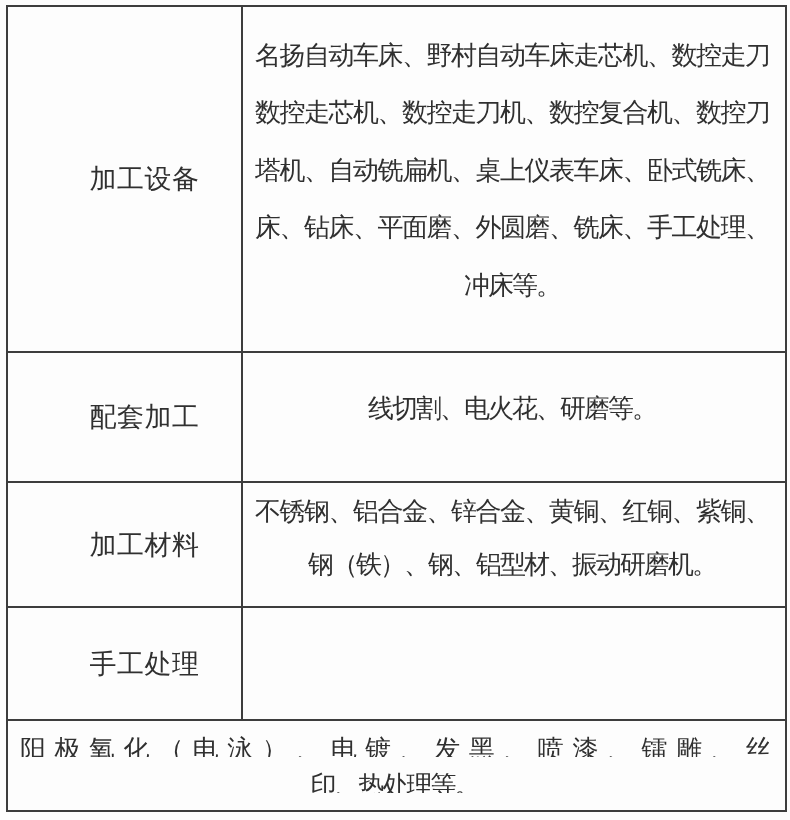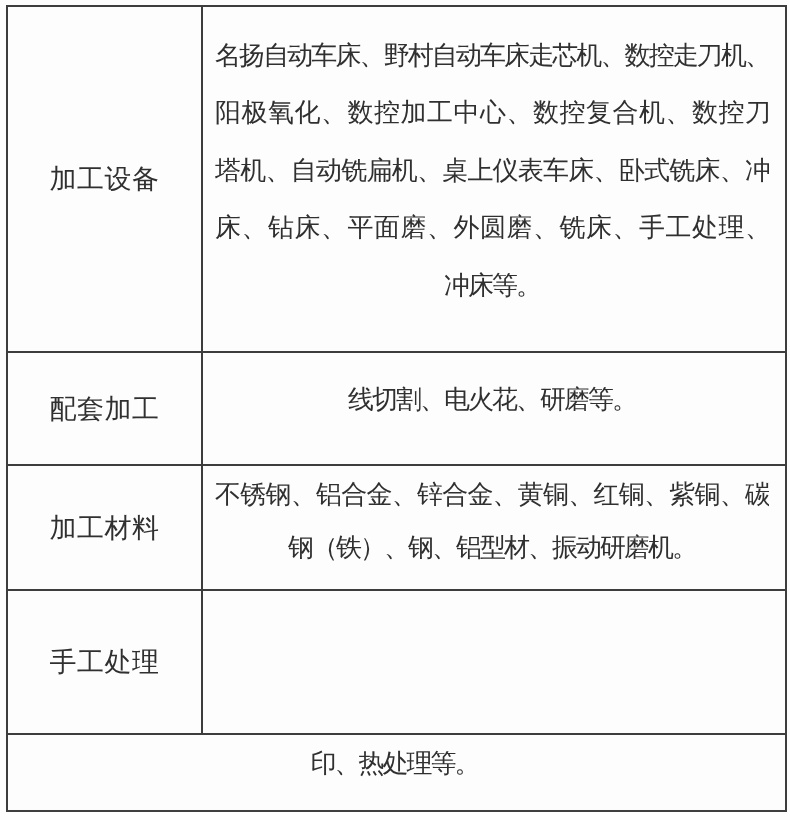--- a/index.html
+++ b/index.html
@@ -31,31 +31,32 @@
   }
   .t-row {
     display: flex;
     flex-direction: row;
     border-bottom: 2px solid #3d3d3d;
     box-sizing: border-box;
     overflow: hidden;
   }
   .t-row:last-child { border-bottom: none; flex: 1; }
   .t-row.r1 { height: 346px; }
-  .t-row.r2 { height: 113px; }
+  .t-row.r2 { height: 130px; }
   .t-row.r3 { height: 125px; }
-  .t-row.r4 { height: 144px; }
+  .t-row.r4 { height: 113px; }
   .label-cell {
     width: 195px;
     flex: 0 0 195px;
     border-right: 2px solid #3d3d3d;
     box-sizing: border-box;
     display: flex;
     align-items: center;
     justify-content: center;
+    margin-left: 40px;
   }
   .label-cell .lbl {
     font-size: 27px;
     color: #303030;
     letter-spacing: 0.5px;
     white-space: nowrap;
   }
   .content-cell {
     flex: 1;
     display: flex;
@@ -87,21 +88,21 @@
 
 <div class="page">
   <div class="cap-table">
 
     <div class="t-row r1">
       <div class="label-cell">
         <span class="lbl">加工设备</span>
       </div>
       <div class="content-cell">
         <div class="line fill">名扬自动车床、野村自动车床走芯机、数控走刀机、</div>
-        <div class="line fill">阳极氧化、数控加工中心、数控复合机、数控刀</div>
+        <div class="line fill">数控走芯机、数控走刀机、数控复合机、数控刀</div>
         <div class="line fill">塔机、自动铣扁机、桌上仪表车床、卧式铣床、冲</div>
         <div class="line fill">床、钻床、平面磨、外圆磨、铣床、手工处理、</div>
         <div class="line">冲床等。</div>
       </div>
     </div>
 
     <div class="t-row r2">
       <div class="label-cell">
         <span class="lbl">配套加工</span>
       </div>
@@ -121,18 +122,19 @@
     </div>
 
     <div class="t-row r4">
       <div class="label-cell">
         <span class="lbl">手工处理</span>
       </div>
     </div>
 
     <div class="t-row r5">
       <div class="content-cell">
+        <div class="line fill">阳极氧化（电泳）、电镀、发黑、喷漆、镭雕、丝</div>
         <div class="line">印、热处理等。</div>
       </div>
     </div>
 
   </div>
 </div>
 
 </body></html>

